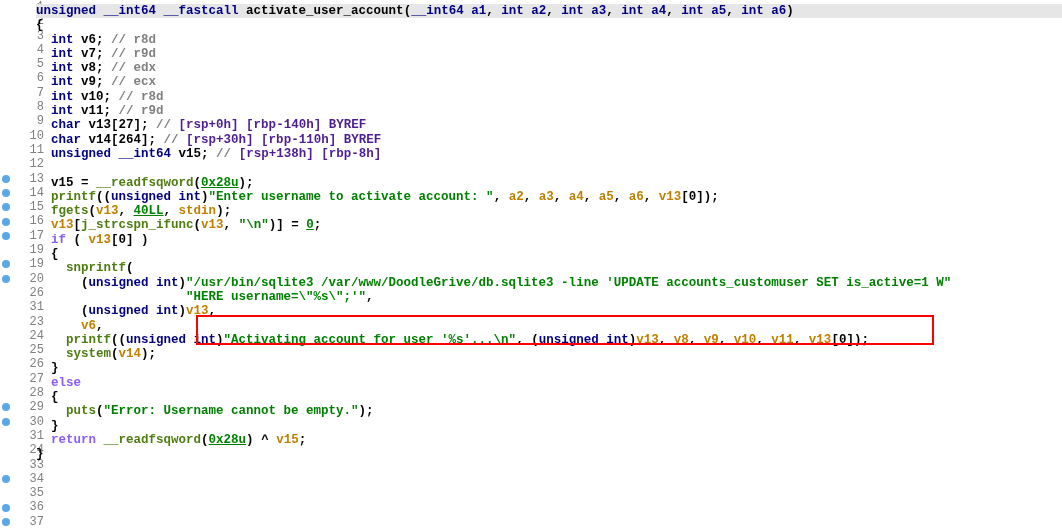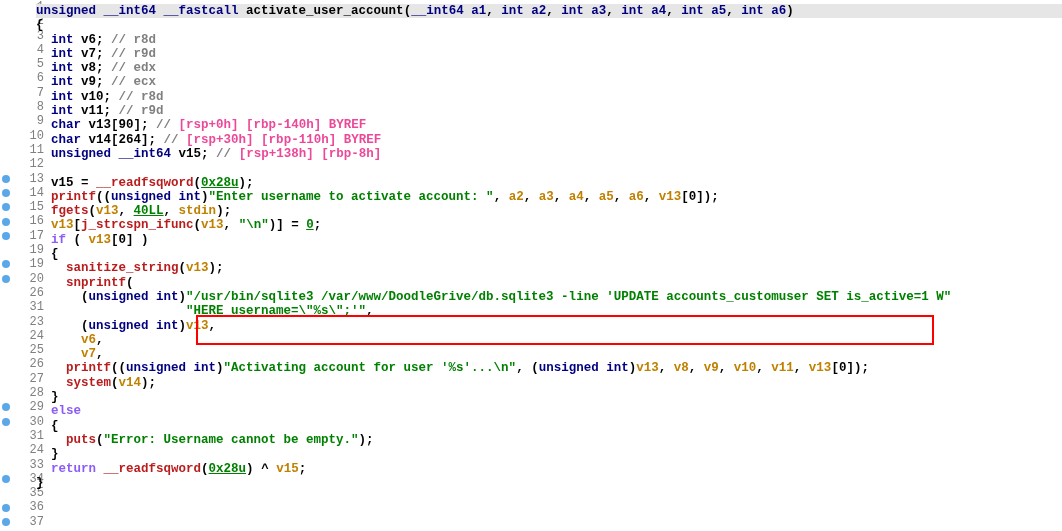--- a/index.html
+++ b/index.html
@@ -58,24 +58,24 @@
     white-space: pre;
     font-weight: bold;
   }
   .l1 { background: #e6e6e6; }
   .tok-kw   { color: #8b5cf6; }
   .tok-type { color: #000080; }
   .tok-id   { color: #000000; }
   .tok-num  { color: #008000; text-decoration: underline; }
   .tok-str  { color: #008000; }
   .tok-cmt  { color: #808080; }
-  .tok-annot{ color: #ec4899; }
+  .tok-annot{ color: #4c1d95; }
   .tok-var  { color: #c08000; }
   .tok-plain{ color: #000000; }
-  .tok-func { color: #b91c1c; }
+  .tok-func { color: #4d7c0f; }
   .highlight-box {
     position: absolute;
     border: 2px solid #ff0000;
     pointer-events: none;
   }
 </style>
 </head>
 <body>
 
 <div class="code-container">
@@ -126,55 +126,53 @@
 
     <div class="code-line"><span class="tok-plain">{</span></div>
 
     <div class="code-line">  <span class="tok-type">int</span> <span class="tok-id">v6</span><span class="tok-plain">; </span><span class="tok-cmt">// r8d</span></div>
     <div class="code-line">  <span class="tok-type">int</span> <span class="tok-id">v7</span><span class="tok-plain">; </span><span class="tok-cmt">// r9d</span></div>
     <div class="code-line">  <span class="tok-type">int</span> <span class="tok-id">v8</span><span class="tok-plain">; </span><span class="tok-cmt">// edx</span></div>
     <div class="code-line">  <span class="tok-type">int</span> <span class="tok-id">v9</span><span class="tok-plain">; </span><span class="tok-cmt">// ecx</span></div>
     <div class="code-line">  <span class="tok-type">int</span> <span class="tok-id">v10</span><span class="tok-plain">; </span><span class="tok-cmt">// r8d</span></div>
     <div class="code-line">  <span class="tok-type">int</span> <span class="tok-id">v11</span><span class="tok-plain">; </span><span class="tok-cmt">// r9d</span></div>
 
-    <div class="code-line">  <span class="tok-type">char</span> <span class="tok-id">v13</span><span class="tok-plain">[90]</span><span class="tok-plain">; </span><span class="tok-cmt">// </span><span class="tok-annot">[rsp+0h] [rbp-140h] BYREF</span></div>
+    <div class="code-line">  <span class="tok-type">char</span> <span class="tok-id">v13</span><span class="tok-plain">[27]</span><span class="tok-plain">; </span><span class="tok-cmt">// </span><span class="tok-annot">[rsp+0h] [rbp-140h] BYREF</span></div>
 
     <div class="code-line">  <span class="tok-type">char</span> <span class="tok-id">v14</span><span class="tok-plain">[264]</span><span class="tok-plain">; </span><span class="tok-cmt">// </span><span class="tok-annot">[rsp+30h] [rbp-110h] BYREF</span></div>
 
     <div class="code-line">  <span class="tok-type">unsigned</span> <span class="tok-type">__int64</span> <span class="tok-id">v15</span><span class="tok-plain">; </span><span class="tok-cmt">// </span><span class="tok-annot">[rsp+138h] [rbp-8h]</span></div>
 
     <div class="code-line"> </div>
 
     <div class="code-line">  <span class="tok-id">v15</span><span class="tok-plain"> = </span><span class="tok-func">__readfsqword</span><span class="tok-plain">(</span><span class="tok-num">0x28u</span><span class="tok-plain">);</span></div>
 
     <div class="code-line">  <span class="tok-func">printf</span><span class="tok-plain">((</span><span class="tok-type">unsigned int</span><span class="tok-plain">)</span><span class="tok-str">"Enter username to activate account: "</span><span class="tok-plain">, </span><span class="tok-var">a2</span><span class="tok-plain">, </span><span class="tok-var">a3</span><span class="tok-plain">, </span><span class="tok-var">a4</span><span class="tok-plain">, </span><span class="tok-var">a5</span><span class="tok-plain">, </span><span class="tok-var">a6</span><span class="tok-plain">, </span><span class="tok-var">v13</span><span class="tok-plain">[0]</span><span class="tok-plain">);</span></div>
 
     <div class="code-line">  <span class="tok-func">fgets</span><span class="tok-plain">(</span><span class="tok-var">v13</span><span class="tok-plain">, </span><span class="tok-num">40LL</span><span class="tok-plain">, </span><span class="tok-var">stdin</span><span class="tok-plain">);</span></div>
 
     <div class="code-line">  <span class="tok-var">v13</span><span class="tok-plain">[</span><span class="tok-func">j_strcspn_ifunc</span><span class="tok-plain">(</span><span class="tok-var">v13</span><span class="tok-plain">, </span><span class="tok-str">"\n"</span><span class="tok-plain">)]</span><span class="tok-plain"> = </span><span class="tok-num">0</span><span class="tok-plain">;</span></div>
 
     <div class="code-line">  <span class="tok-kw">if</span><span class="tok-plain"> ( </span><span class="tok-var">v13</span><span class="tok-plain">[0]</span><span class="tok-plain"> )</span></div>
 
     <div class="code-line">  <span class="tok-plain">{</span></div>
 
-    <div class="code-line">    <span class="tok-func">sanitize_string</span><span class="tok-plain">(</span><span class="tok-var">v13</span><span class="tok-plain">);</span></div>
 
     <div class="code-line">    <span class="tok-func">snprintf</span><span class="tok-plain">(</span></div>
 
 
 
     <div class="code-line">      <span class="tok-plain">(</span><span class="tok-type">unsigned int</span><span class="tok-plain">)</span><span class="tok-str">"/usr/bin/sqlite3 /var/www/DoodleGrive/db.sqlite3 -line 'UPDATE accounts_customuser SET is_active=1 W"</span></div>
 
     <div class="code-line">                    <span class="tok-str">"HERE username=\"%s\";'"</span><span class="tok-plain">,</span></div>
 
     <div class="code-line">      <span class="tok-plain">(</span><span class="tok-type">unsigned int</span><span class="tok-plain">)</span><span class="tok-var">v13</span><span class="tok-plain">,</span></div>
 
     <div class="code-line">      <span class="tok-var">v6</span><span class="tok-plain">,</span></div>
 
-    <div class="code-line">      <span class="tok-var">v7</span><span class="tok-plain">,</span></div>
 
 
     <div class="code-line">    <span class="tok-func">printf</span><span class="tok-plain">((</span><span class="tok-type">unsigned int</span><span class="tok-plain">)</span><span class="tok-str">"Activating account for user '%s'...\n"</span><span class="tok-plain">, </span><span class="tok-plain">(</span><span class="tok-type">unsigned int</span><span class="tok-plain">)</span><span class="tok-var">v13</span><span class="tok-plain">, </span><span class="tok-var">v8</span><span class="tok-plain">, </span><span class="tok-var">v9</span><span class="tok-plain">, </span><span class="tok-var">v10</span><span class="tok-plain">, </span><span class="tok-var">v11</span><span class="tok-plain">, </span><span class="tok-var">v13</span><span class="tok-plain">[0]</span><span class="tok-plain">);</span></div>
 
     <div class="code-line">    <span class="tok-func">system</span><span class="tok-plain">(</span><span class="tok-var">v14</span><span class="tok-plain">);</span></div>
 
     <div class="code-line">  <span class="tok-plain">}</span></div>
 
     <div class="code-line">  <span class="tok-kw">else</span></div>
 

